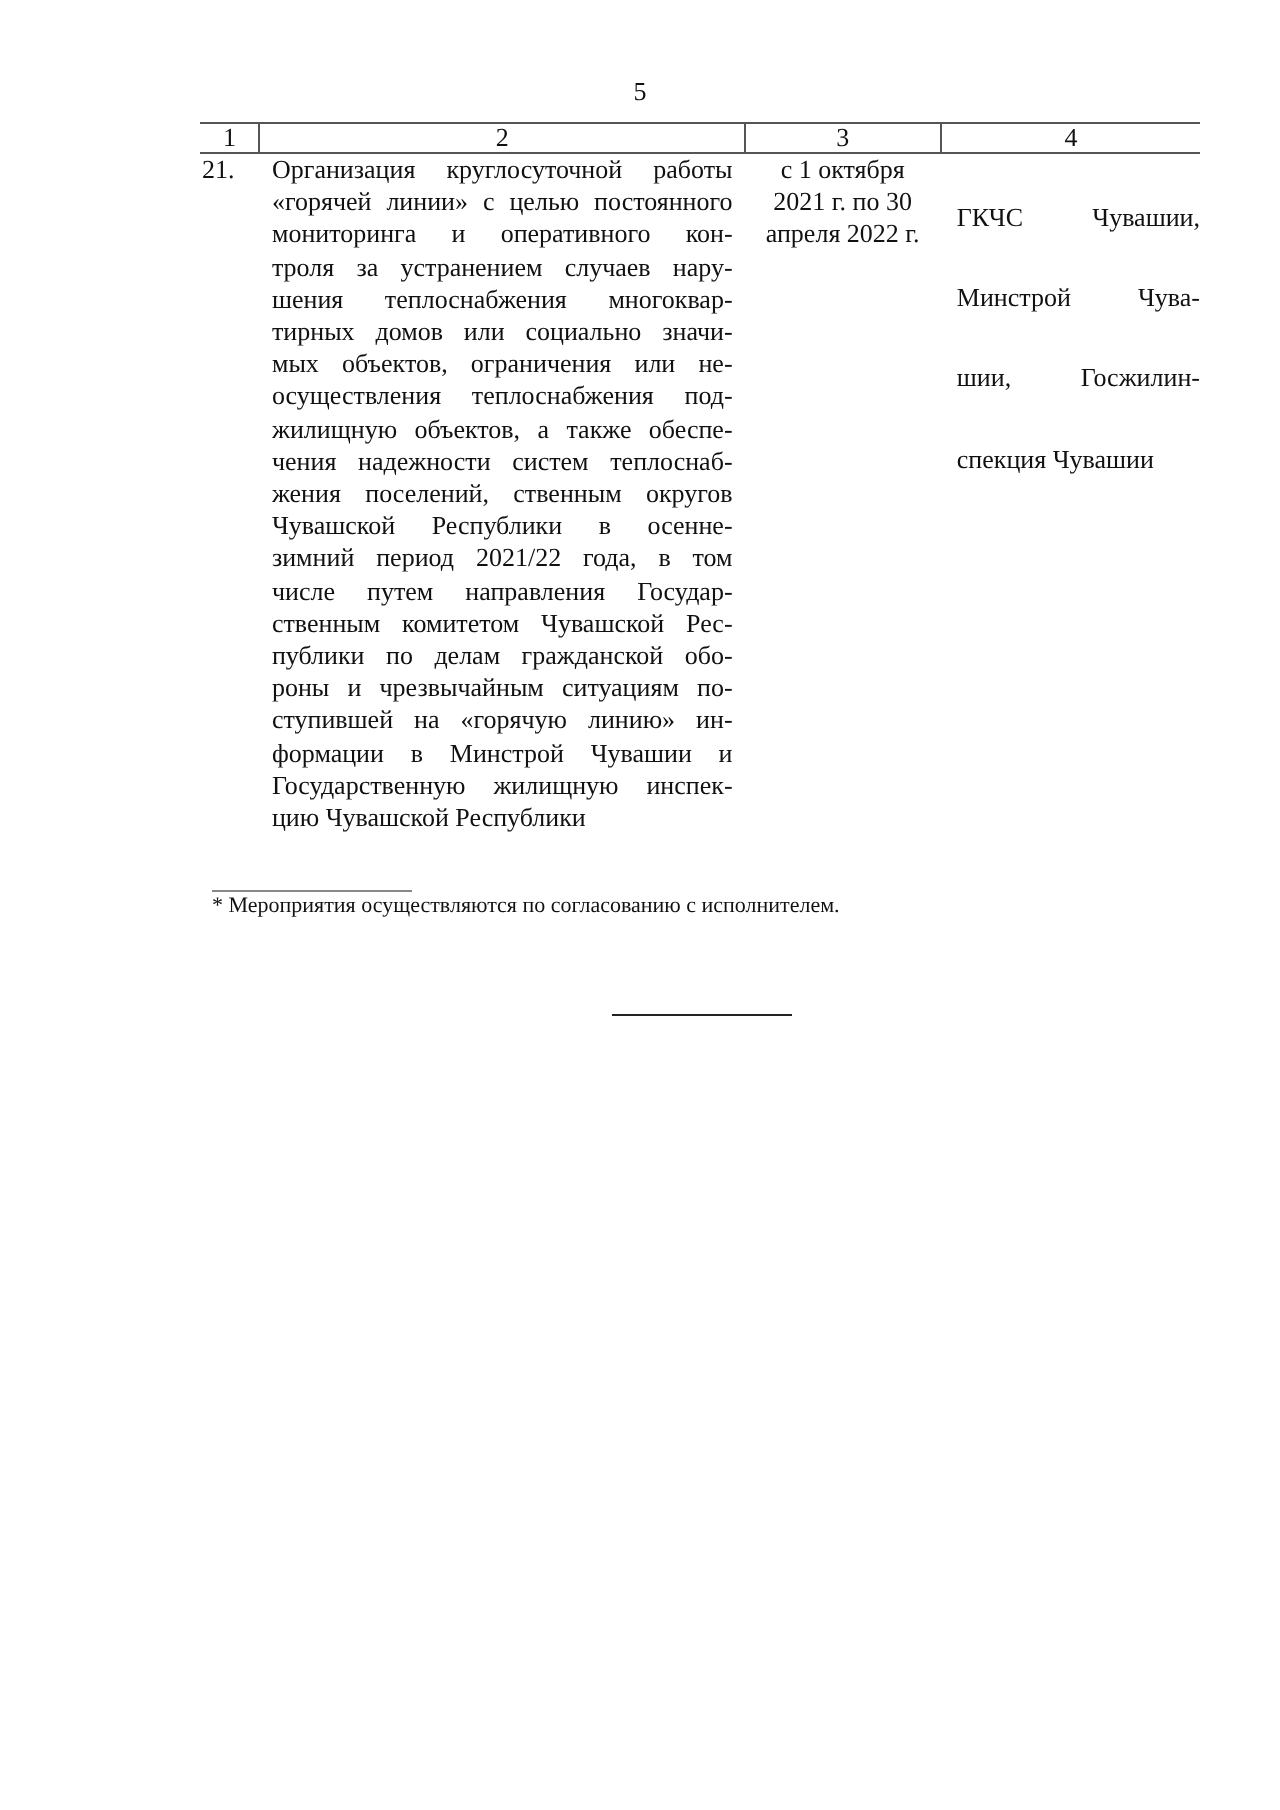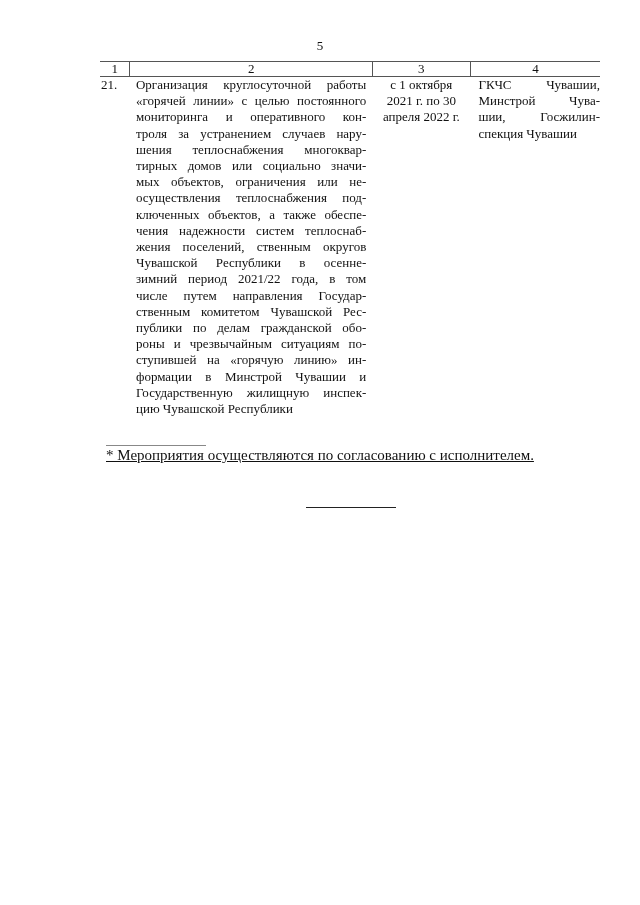--- a/index.html
+++ b/index.html
@@ -17,24 +17,24 @@
     .c3 { width: 98px; }
     .c4 { width: 130px; }
     .row td { padding-top: 0; }
     .num { text-align: left; padding-left: 1px !important; }
     .desc { padding-left: 6px !important; padding-right: 6px !important; text-align: justify; }
     .line { display: block; text-align: justify; text-align-last: justify; white-space: nowrap; }
     .line.last { text-align-last: left; }
     .term { text-align: center; }
     .term .line { text-align: right; text-align-last: center; }
     .exec { padding-left: 8px !important; }
-    .exec .line { text-align-last: justify; }
+    .exec .line { text-align-last: justify; margin-top: 24px; }
     .exec .line.last { text-align-last: left; }
     .footnote-rule { position: absolute; left: 106px; top: 445px; width: 100px; border-top: 1px solid #888; }
-    .footnote { position: absolute; left: 106px; top: 447px; font-size: 15px; text-decoration: underline; }
+    .footnote { position: absolute; left: 106px; top: 447px; font-size: 11px; }
     .end-rule { position: absolute; left: 306px; top: 507px; width: 90px; border-top: 1px solid #222; }
   </style>
 </head>
 <body>
 
 <div class="page-number">5</div>
 
 <table class="tbl">
   <tbody>
       <tr class="hdr">
@@ -47,21 +47,21 @@
     <td class="num">21.</td>
     <td class="desc">
       <span class="line">Организация круглосуточной работы</span>
       <span class="line">«горячей линии» с целью постоянного</span>
       <span class="line">мониторинга и оперативного кон-</span>
       <span class="line">троля за устранением случаев нару-</span>
       <span class="line">шения теплоснабжения многоквар-</span>
       <span class="line">тирных домов или социально значи-</span>
       <span class="line">мых объектов, ограничения или не-</span>
       <span class="line">осуществления теплоснабжения под-</span>
-      <span class="line">ключенных объектов, а также обеспе-</span>
+      <span class="line">жилищную объектов, а также обеспе-</span>
       <span class="line">чения надежности систем теплоснаб-</span>
       <span class="line">жения поселений, ственным округов</span>
       <span class="line">Чувашской Республики в осенне-</span>
       <span class="line">зимний период 2021/22 года, в том</span>
       <span class="line">числе путем направления Государ-</span>
       <span class="line">ственным комитетом Чувашской Рес-</span>
       <span class="line">публики по делам гражданской обо-</span>
       <span class="line">роны и чрезвычайным ситуациям по-</span>
       <span class="line">ступившей на «горячую линию» ин-</span>
       <span class="line">формации в Минстрой Чувашии и</span>

